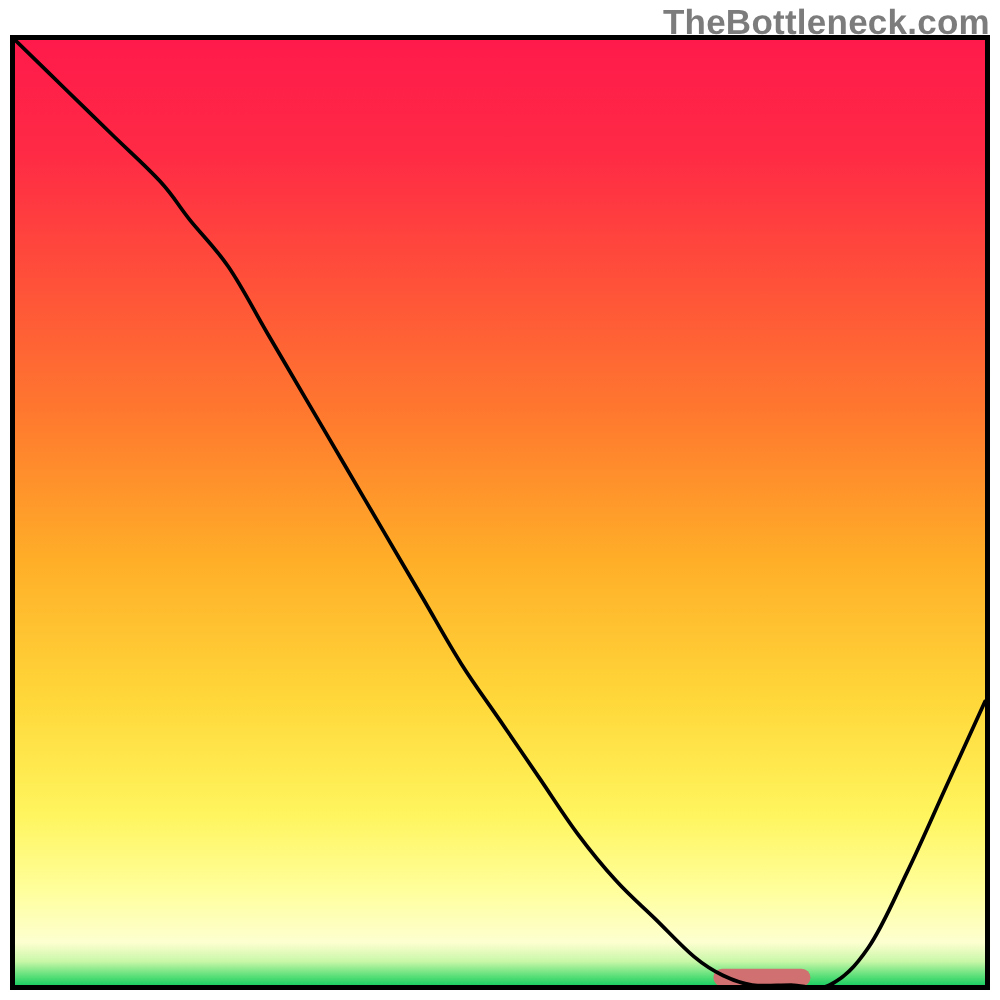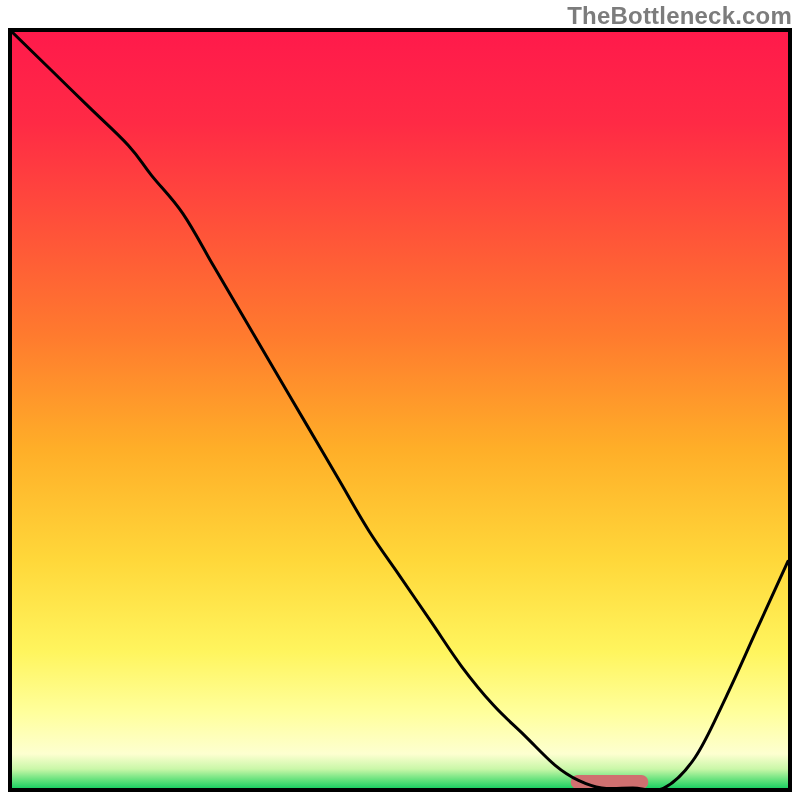--- a/index.html
+++ b/index.html
@@ -13,21 +13,21 @@
   }
   .frame {
     position: relative;
     width: 800px;
     height: 800px;
   }
   .watermark {
     position: absolute;
     top: 2px;
     right: 8px;
-    font-size: 24px;
+    font-size: 28px;
     font-weight: 600;
     color: #7c7c7c;
     letter-spacing: 0.2px;
     z-index: 20;
   }
   .plot-wrap {
     position: absolute;
     left: 8px;
     top: 28px;
     width: 784px;

